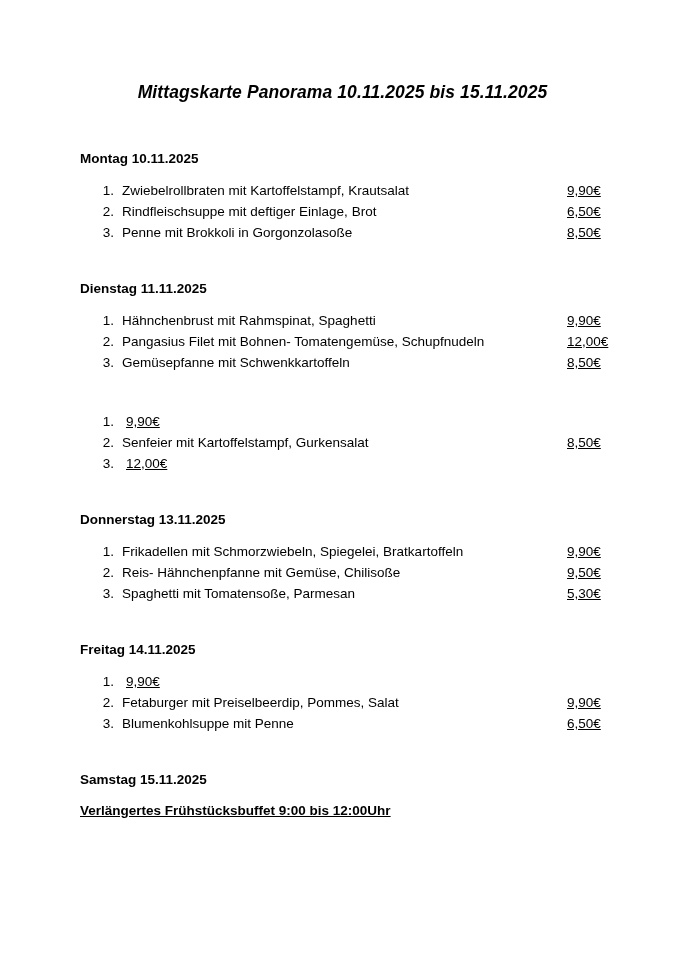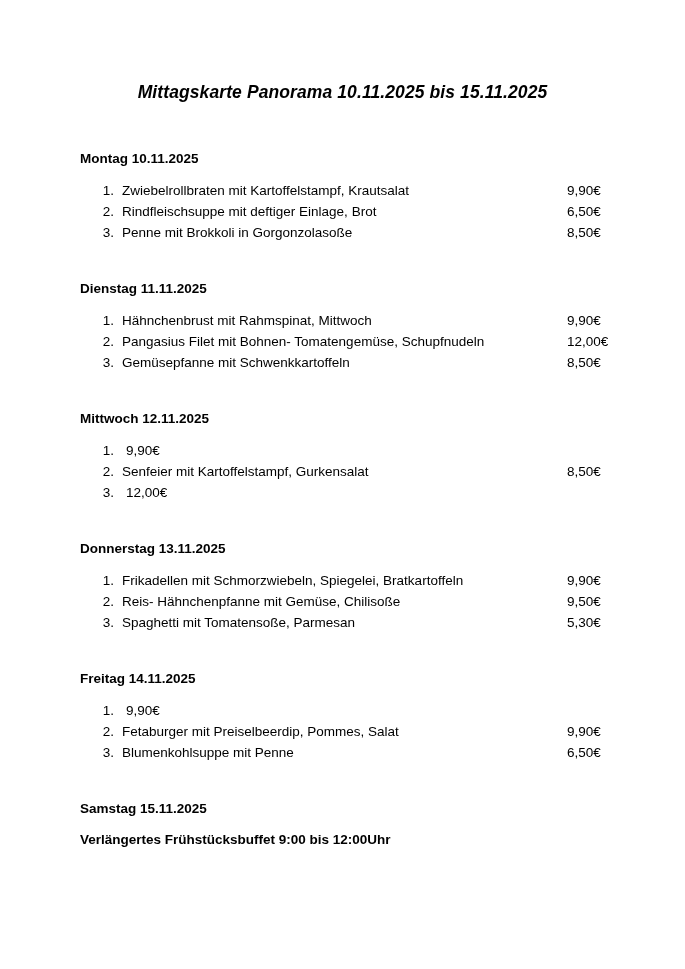--- a/index.html
+++ b/index.html
@@ -64,25 +64,27 @@
   }
   .item-name {
     flex: 1 1 auto;
     white-space: nowrap;
   }
   .item-price {
     flex: 0 0 auto;
     width: 58px;
     text-align: left;
     padding-left: 4px;
+    text-decoration: underline;
   }
   .note {
     font-weight: bold;
     font-size: 13.5px;
     margin-top: 16px;
+    text-decoration: underline;
   }
   .spacer-lg { height: 16px; }
 </style>
 </head>
 <body>
 
 <div class="page">
 
   <div class="title">Mittagskarte Panorama 10.11.2025 bis 15.11.2025</div>
 
@@ -109,40 +111,39 @@
       </ul>
     </div>
 
     <div class="spacer-lg"></div>
 
     <div class="day-block">
       <div class="day-heading">Dienstag 11.11.2025</div>
       <ul class="items">
         <li class="item-row">
           <span class="item-num">1.</span>
-          <span class="item-name">Hähnchenbrust mit Rahmspinat, Mittwoch</span>
+          <span class="item-name">Hähnchenbrust mit Rahmspinat, Spaghetti</span>
           <span class="item-price">9,90€</span>
         </li>
         <li class="item-row">
           <span class="item-num">2.</span>
           <span class="item-name">Pangasius Filet mit Bohnen- Tomatengemüse, Schupfnudeln</span>
           <span class="item-price">12,00€</span>
         </li>
         <li class="item-row">
           <span class="item-num">3.</span>
           <span class="item-name">Gemüsepfanne mit Schwenkkartoffeln</span>
           <span class="item-price">8,50€</span>
         </li>
       </ul>
     </div>
 
     <div class="spacer-lg"></div>
 
     <div class="day-block">
-      <div class="day-heading">Mittwoch 12.11.2025</div>
       <ul class="items">
         <li class="item-row">
           <span class="item-num">1.</span>
           <span class="item-price">9,90€</span>
         </li>
         <li class="item-row">
           <span class="item-num">2.</span>
           <span class="item-name">Senfeier mit Kartoffelstampf, Gurkensalat</span>
           <span class="item-price">8,50€</span>
         </li>

